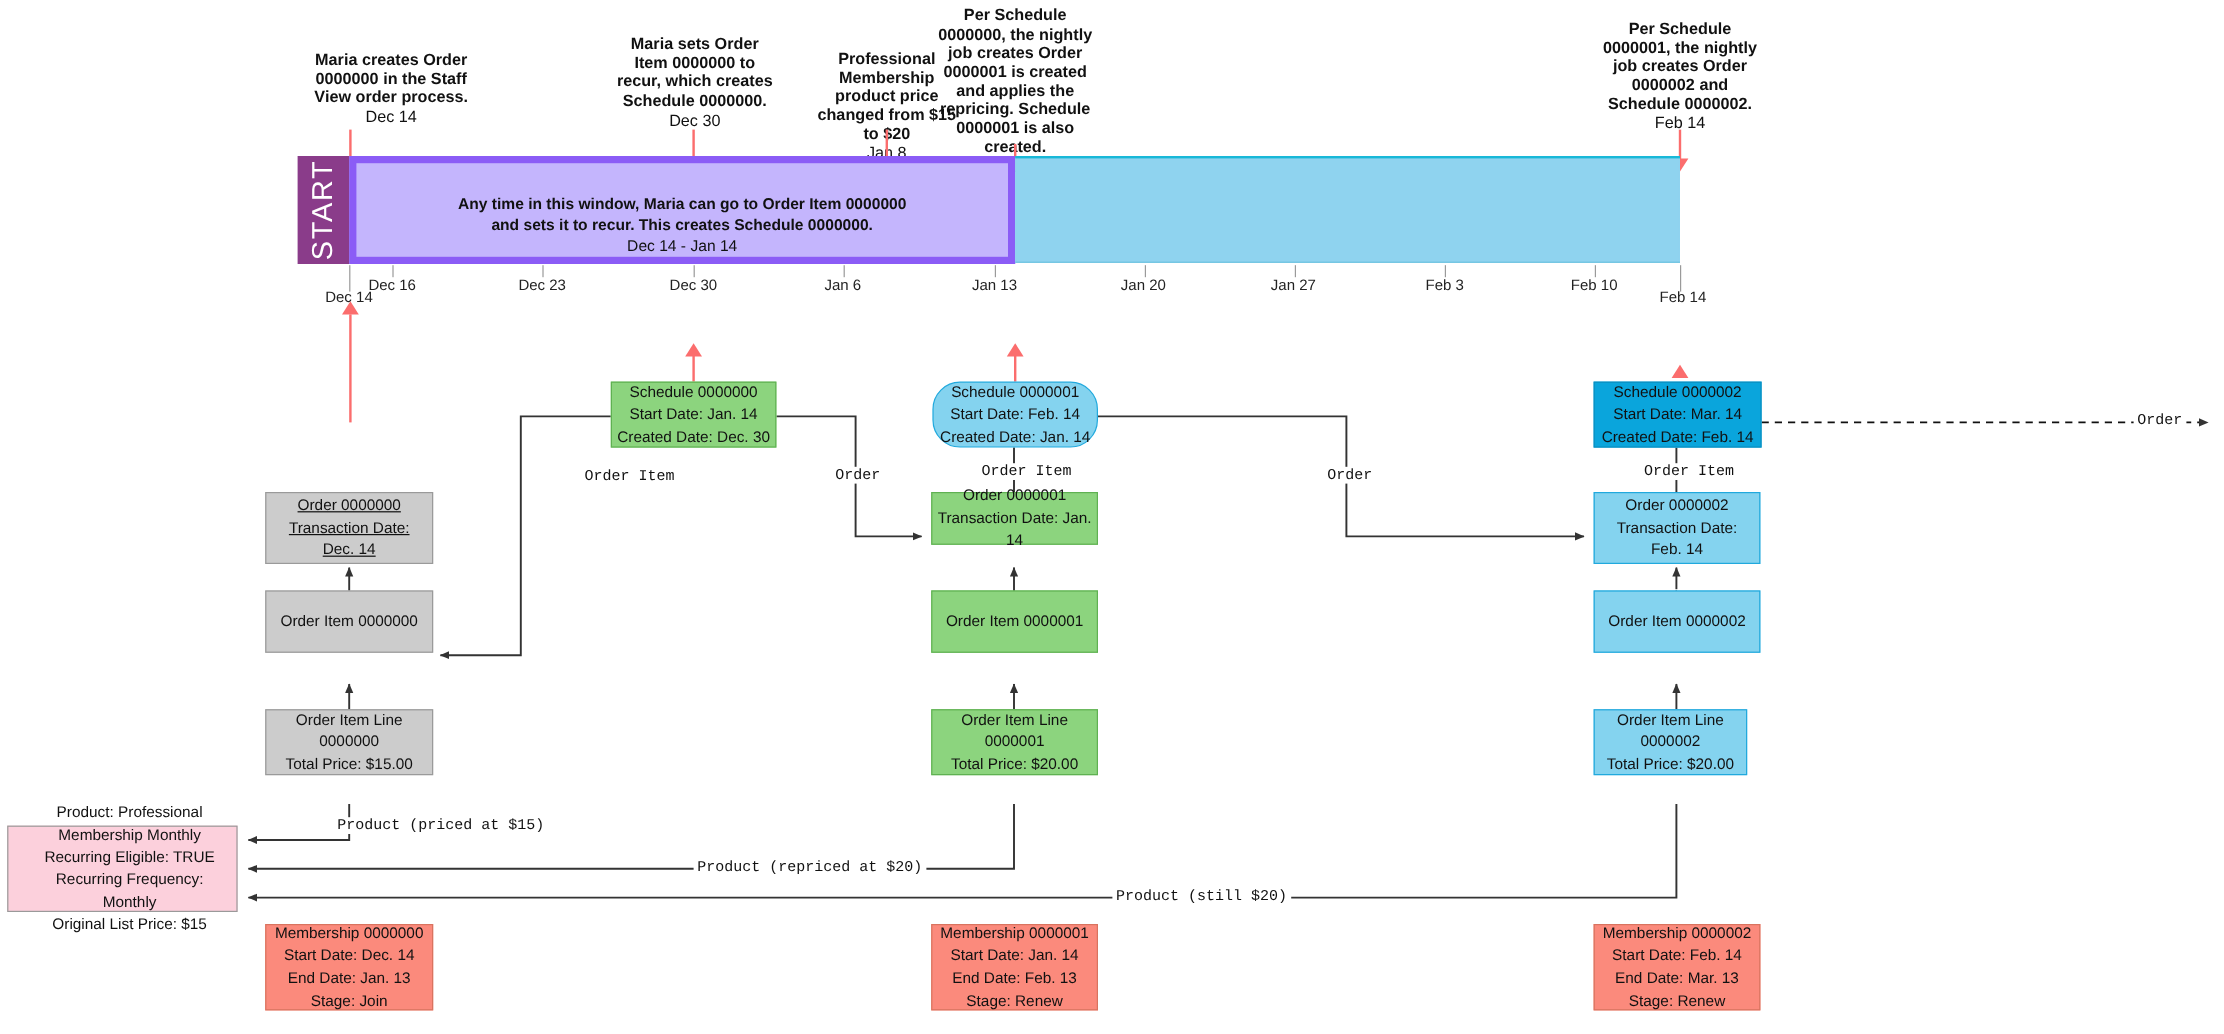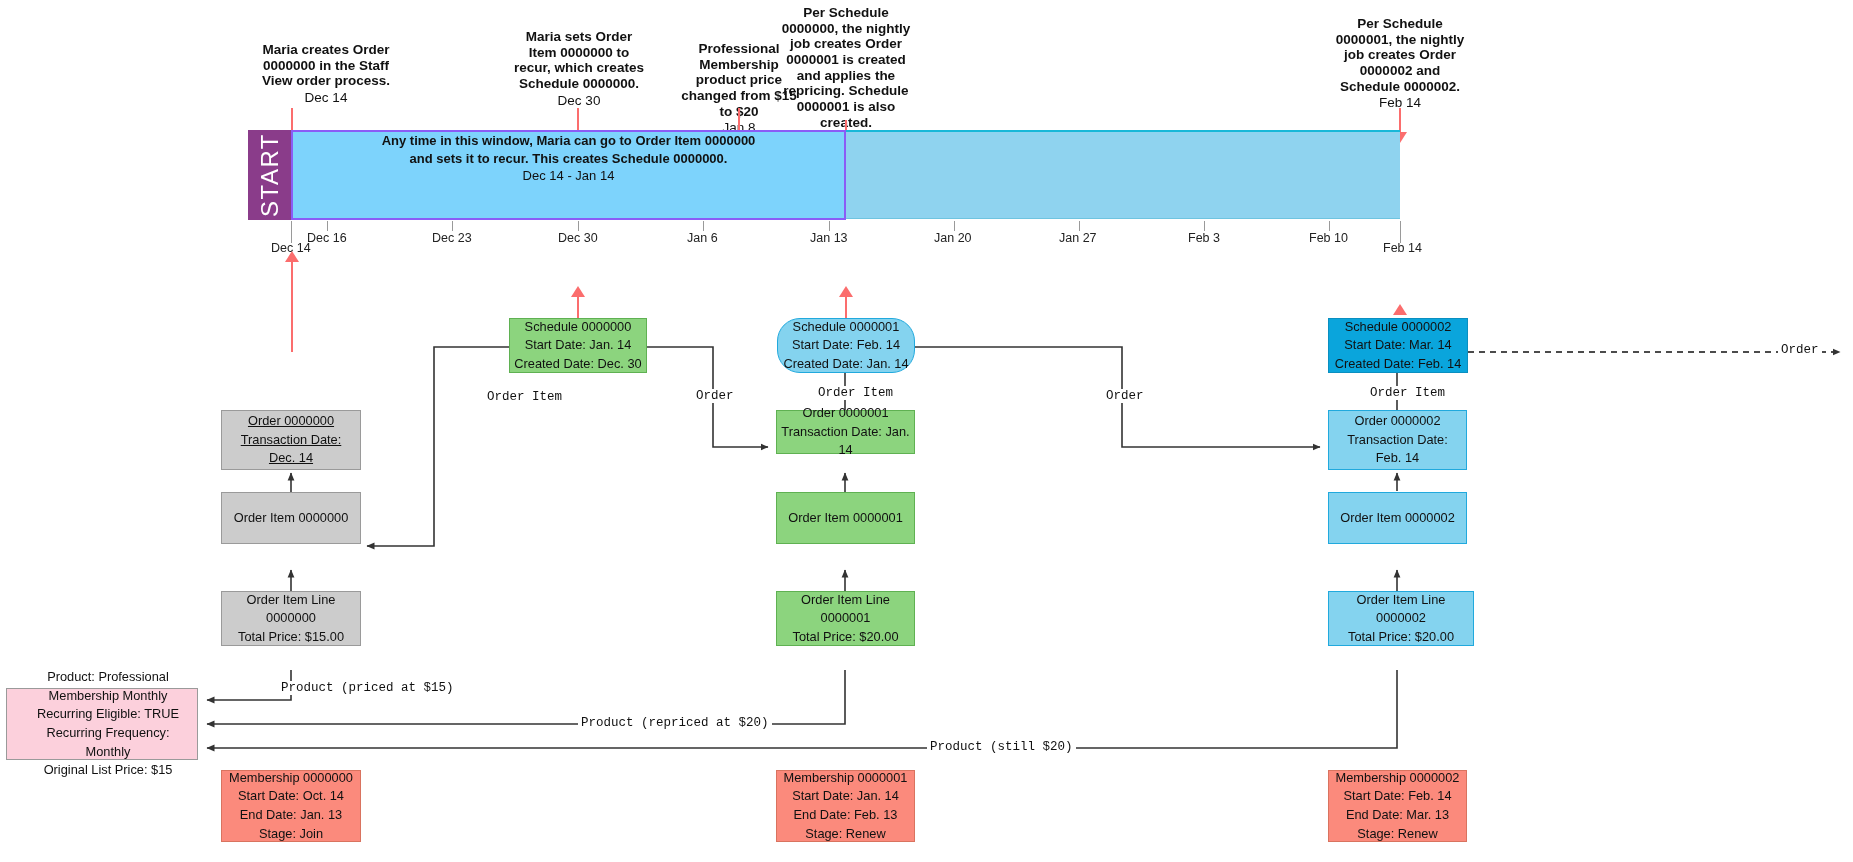--- a/index.html
+++ b/index.html
@@ -45,25 +45,25 @@
   }
   .tl-start span {
     transform: rotate(-90deg);
     white-space: nowrap;
     font-size: 24px;
     letter-spacing: 1.5px;
     font-weight: 400;
   }
   .tl-green {
     position: absolute;
-    background: #7dd3fc;
-    border: 2px solid #8b5cf6;
+    background: #c4b5fd;
+    border: 6px solid #8b5cf6;
     box-sizing: border-box;
     display: flex;
-    align-items: flex-start;
+    align-items: flex-end;
     justify-content: center;
     text-align: center;
   }
   .tl-green .tl-text {
     font-size: 13px;
     font-weight: bold;
     line-height: 1.35;
     color: #111;
   }
   .tl-green .tl-sub { font-weight: normal; }
@@ -377,40 +377,40 @@
     </div>
   </div>
 
   <div class="ebox b-green" data-name="order-item-line-0000001-node" style="left:776px; top:591px; width:139px; height:55px;">
     <div>
       <div data-name="order-item-line-title">Order Item Line  0000001</div>
       <div data-name="order-item-line-price">Total Price: $20.00</div>
     </div>
   </div>
 
-  <div class="ebox b-lblue" data-name="order-item-line-0000002-node" style="left:1328px; top:591px; width:146px; height:55px;">
+  <div class="ebox b-lblue" data-name="order-item-line-0000002-node" style="left:1328px; top:591px; width:128px; height:55px;">
     <div>
       <div data-name="order-item-line-title">Order Item Line  0000002</div>
       <div data-name="order-item-line-price">Total Price: $20.00</div>
     </div>
   </div>
 
   <div class="ebox b-pink" data-name="product-box" style="left:6px; top:688px; width:192px; height:72px;padding-left:16px;">
     <div>
       <div data-name="product-name">Product: Professional Membership Monthly</div>
       <div data-name="product-recurring-eligible">Recurring Eligible: TRUE</div>
       <div data-name="product-recurring-frequency">Recurring Frequency: Monthly</div>
       <div data-name="product-original-list-price">Original List Price: $15</div>
     </div>
   </div>
 
   <div class="ebox b-salmon" data-name="membership-box-0000000" style="left:221px; top:770px; width:140px; height:72px;">
     <div>
       <div data-name="membership-title">Membership 0000000</div>
-      <div data-name="membership-start-date">Start Date: Oct. 14</div>
+      <div data-name="membership-start-date">Start Date: Dec. 14</div>
       <div data-name="membership-end-date">End Date: Jan. 13</div>
       <div data-name="membership-stage">Stage: Join</div>
     </div>
   </div>
 
   <div class="ebox b-salmon" data-name="membership-box-0000001" style="left:776px; top:770px; width:139px; height:72px;">
     <div>
       <div data-name="membership-title">Membership 0000001</div>
       <div data-name="membership-start-date">Start Date: Jan. 14</div>
       <div data-name="membership-end-date">End Date: Feb. 13</div>

